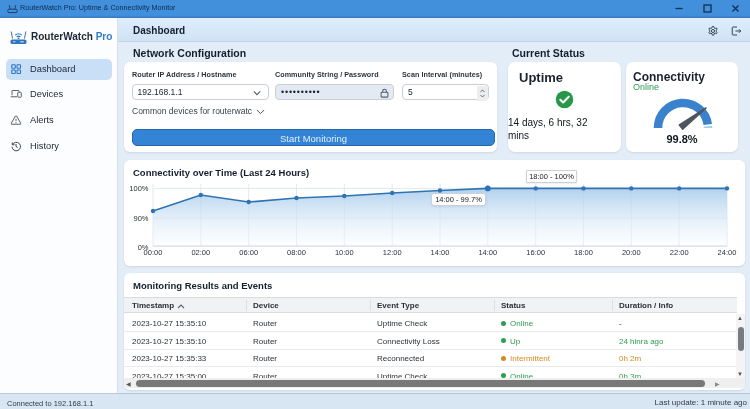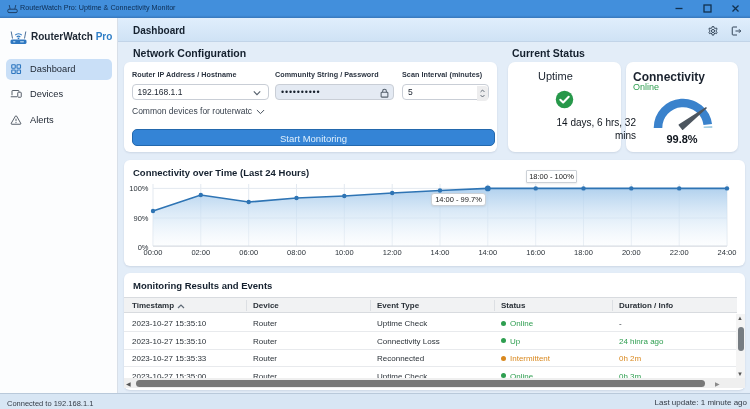--- a/index.html
+++ b/index.html
@@ -73,20 +73,28 @@
       </svg>
   <span>Alerts</span>
     </div>
  <div class="navitem" style="top:65.5px">
   <svg width="12" height="12" viewBox="0 0 24 24" fill="none" stroke="#3b4550" stroke-width="1.7">
         <path d="M4 14.5 V6 a1 1 0 0 1 1-1 h12 a1 1 0 0 1 1 1 v1.5"></path>
         <path d="M1.5 17.5 h12.5"></path>
         <rect x="15.5" y="8.5" width="7" height="10" rx="1.3" fill="#fbfcfe"></rect>
       </svg>
   <span>Devices</span>
+    </div>
+ <div class="navitem" style="top:117.5px">
+  <svg width="12" height="12" viewBox="0 0 24 24" fill="none" stroke="#3b4550" stroke-width="2">
+        <path d="M4.5 5 v4.5 h4.5"></path>
+        <path d="M4.8 9.5 a8.5 8.5 0 1 1 -0.8 4"></path>
+        <path d="M12 8 v5 l3.5 2"></path>
+      </svg>
+  <span>History</span>
     </div>
 </div>
 <div id="header" class="abs">
     <span class="t">Dashboard</span>
  <svg style="position:absolute;left:589px;top:7px" width="12" height="12" viewBox="0 0 24 24" fill="none" stroke="#2c3e52" stroke-width="1.9">
       <circle cx="12" cy="12" r="3.1"></circle>
       <path d="M10.5 3 h3 l.5 2.6 2.3 1.3 2.5-1 1.5 2.6-2 1.8 v2.6 l2 1.8 -1.5 2.6 -2.5-1 -2.3 1.3 -.5 2.6 h-3 l-.5-2.6 -2.3-1.3 -2.5 1 -1.5-2.6 2-1.8 v-2.6 l-2-1.8 1.5-2.6 2.5 1 2.3-1.3 z"></path>
     </svg>
  <svg style="position:absolute;left:612px;top:7px" width="12" height="12" viewBox="0 0 24 24" fill="none" stroke="#2c3e52" stroke-width="1.9">
       <path d="M14 4 H6 a1.5 1.5 0 0 0 -1.5 1.5 v13 a1.5 1.5 0 0 0 1.5 1.5 h8"></path>
@@ -117,28 +125,28 @@
 <div class="abs" style="left:132px;top:106px;font-size:8.5px;color:#39424e">Common devices for routerwatc</div>
 <svg class="abs" style="left:256px;top:109px" width="9" height="6" viewBox="0 0 10 6" fill="none" stroke="#444e5a" stroke-width="1.1">
     <path d="M1 0.8 L5 4.8 L9 0.8"></path>
   </svg>
 <div id="btn">Start Monitoring</div>
 <div class="abs" style="left:512px;top:47px">
     <h3>Current Status</h3>
   </div>
 <div class="card" style="left:508px;top:62px;width:113px;height:90px"></div>
 <div class="card" style="left:626px;top:62px;width:112px;height:90px"></div>
-<div class="abs" style="left:538px;top:70px;font-size:11px;font-weight:normal;color:#1a222e">Uptime</div>
+<div class="abs" style="left:519px;top:70px;font-size:13px;font-weight:bold;color:#1a222e">Uptime</div>
 <div class="abs" style="left:633px;top:70px;font-size:12px;font-weight:bold;color:#1a222e">Connectivity</div>
 <div class="abs" style="left:633px;top:82px;font-size:9px;color:#2e9e50">Online</div>
 <svg class="abs" style="left:555px;top:90px" width="19" height="19" viewBox="0 0 24 24">
     <circle cx="12" cy="12" r="11" fill="#27984a"></circle>
     <path d="M6.7 12.3 L10.3 15.8 L17.3 8.6" stroke="#fff" stroke-width="2.6" fill="none" stroke-linecap="round" stroke-linejoin="round"></path>
   </svg>
-<div class="abs" style="left:508px;top:116px;width:128px;text-align:right;font-size:10px;color:#10161e;line-height:13px">14 days, 6 hrs, 32<br>mins</div>
+<div class="abs" style="left:508px;top:116px;width:128px;text-align:left;font-size:10px;color:#10161e;line-height:13px">14 days, 6 hrs, 32<br>mins</div>
 <svg class="abs" style="left:653px;top:96px" width="62" height="34" viewBox="0 0 62 34">
  <path d="M5 32 A25 25 0 0 1 54.76 28.5" fill="none" stroke="#3a82cc" stroke-width="8.6"></path>
  <path d="M54.94 30.3 A25 25 0 0 1 55 32" fill="none" stroke="#a6cfe3" stroke-width="8.6"></path>
  <path d="M29.6 33.1 L26.4 28.9 L53 12 Z" fill="#4d565f" stroke="#4d565f" stroke-width="1.6" stroke-linejoin="round"></path>
 </svg>
 <div class="abs" style="left:626px;top:133px;width:112px;text-align:center;font-size:11px;font-weight:bold;color:#10161e">99.8%</div>
 <div class="panel" style="left:124px;top:160px;width:621px;height:106px"></div>
 <div class="abs" style="left:133px;top:167px">
     <h3 style="font-size:9.5px">Connectivity over Time (Last 24 Hours)</h3>
   </div>

